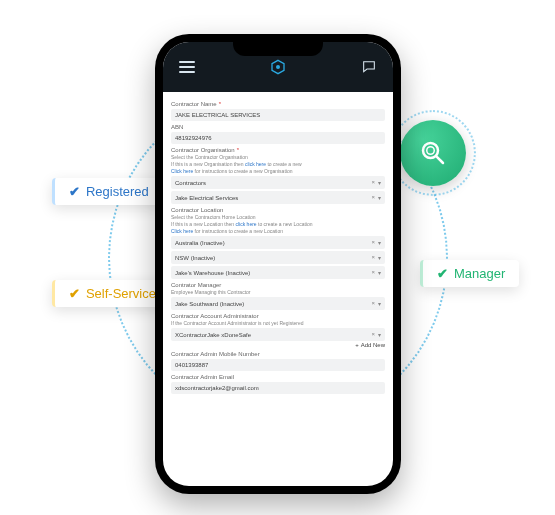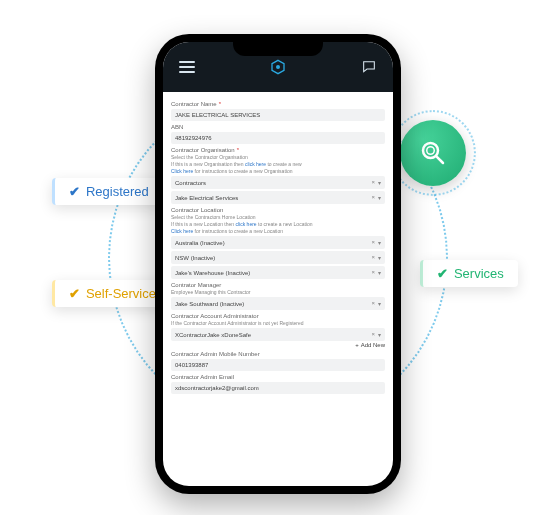--- a/index.html
+++ b/index.html
@@ -96,21 +96,21 @@
 <div class="badge b1">
   <span class="chk">✔</span>
   <span>Registered</span>
 </div>
 <div class="badge b2">
   <span class="chk">✔</span>
   <span>Self-Service</span>
 </div>
 <div class="badge b3">
   <span class="chk">✔</span>
-  <span>Services</span>
+  <span>Manager</span>
 </div>
 
 <div class="medal">
   <svg viewBox="0 0 24 24">
     <circle cx="10" cy="10" r="6" fill="none" stroke="#fff" stroke-width="2"></circle>
     <circle cx="10" cy="10" r="3" fill="none" stroke="#fff" stroke-width="1.2"></circle>
     <line x1="14.5" y1="14.5" x2="20" y2="20" stroke="#fff" stroke-width="2" stroke-linecap="round"></line>
   </svg>
 </div>
 

